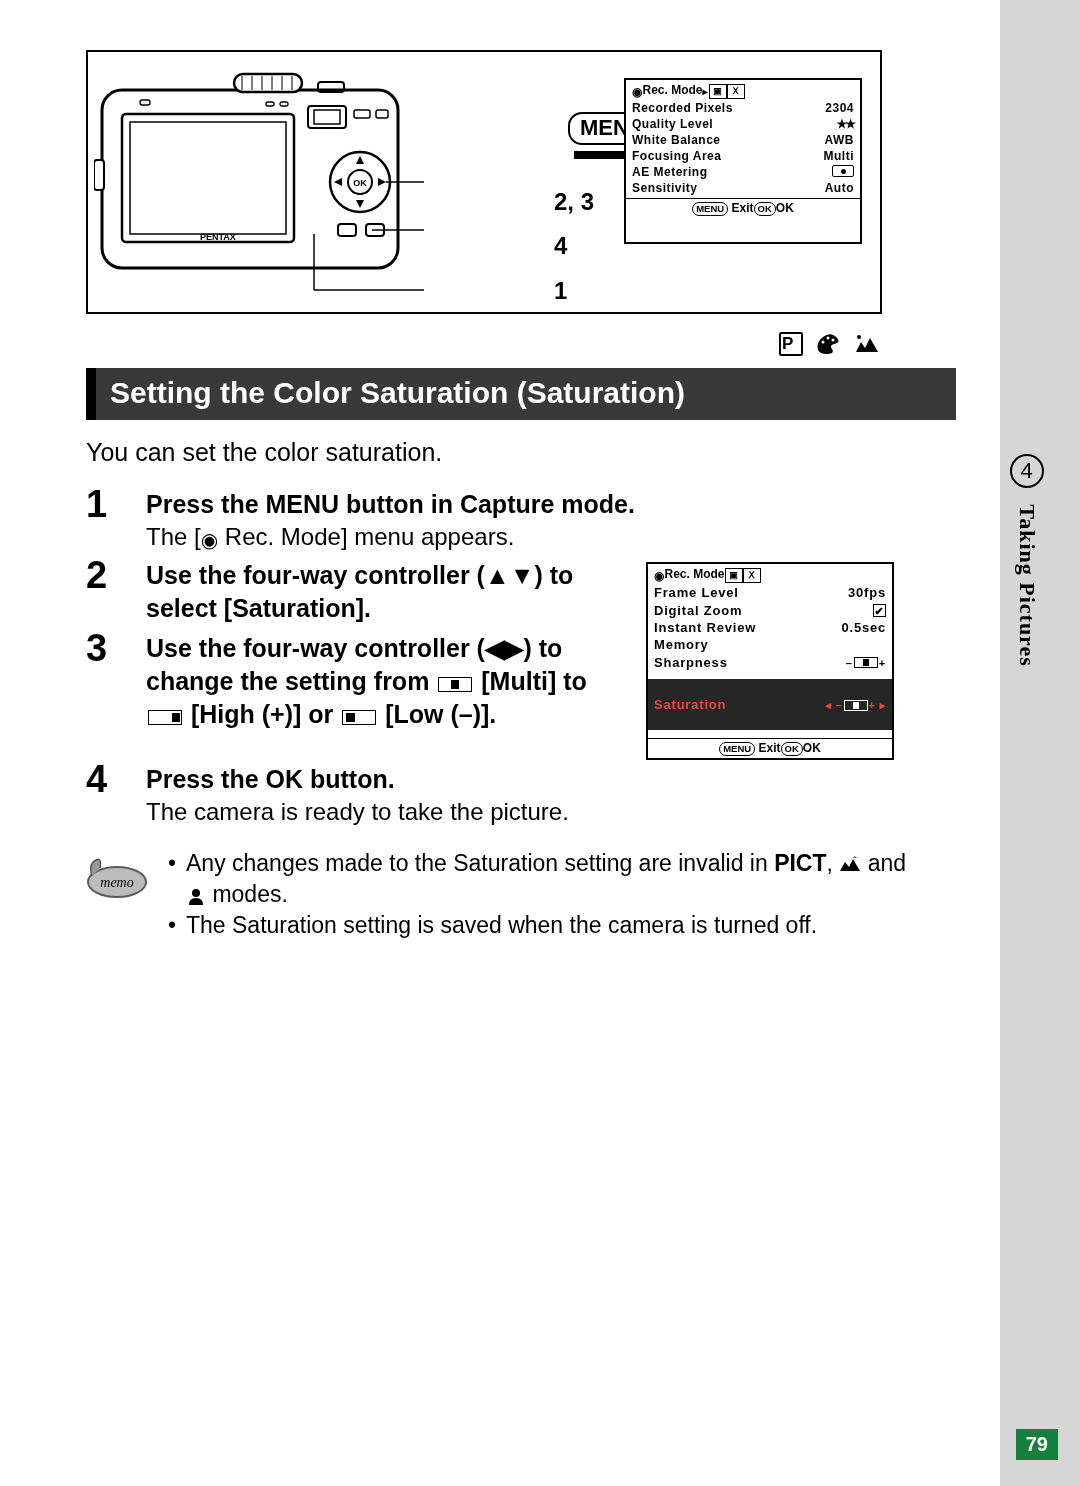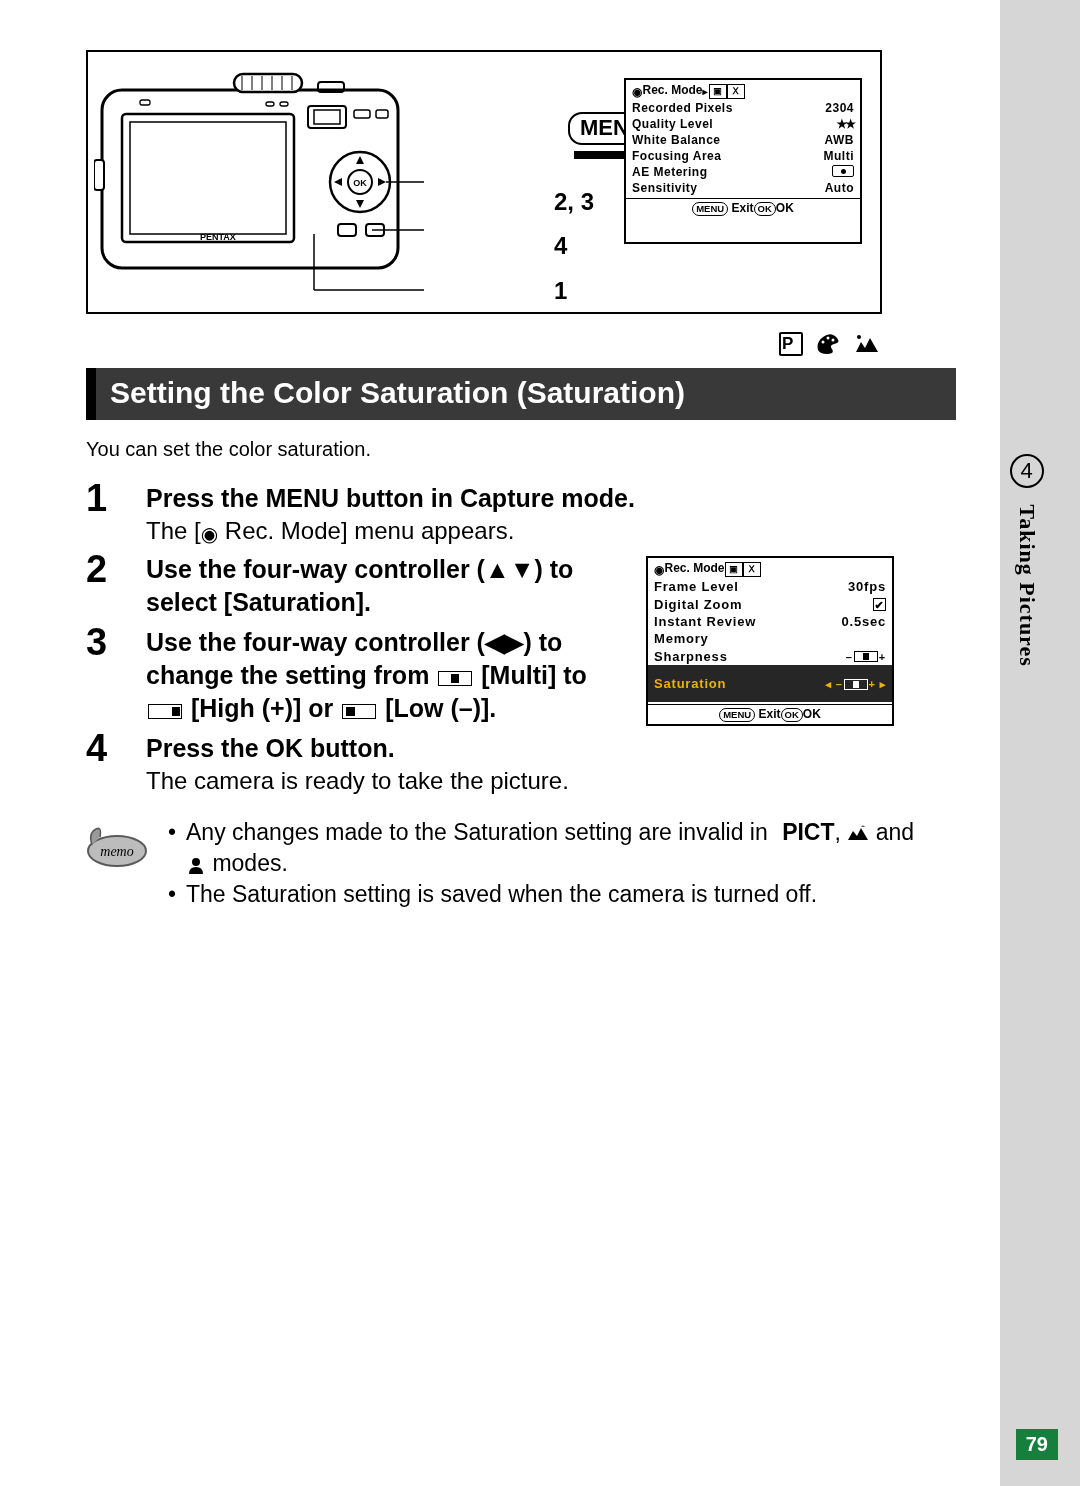--- a/index.html
+++ b/index.html
@@ -139,21 +139,21 @@
     background: #393939;
     color: #fff;
     font-weight: bold;
     font-size: 30px;
     padding: 8px 14px 10px 14px;
     border-left: 10px solid #000;
     margin-bottom: 18px;
     font-family: Arial, sans-serif;
   }
   .intro {
-    font-size: 20px;
+    font-size: 25px;
     margin-bottom: 18px;
   }
   .steps {
     font-size: 25px;
   }
   .step {
     display: flex;
     gap: 30px;
     margin-bottom: 4px;
   }
@@ -182,21 +182,21 @@
   .steps-23-left { flex: 1; }
   .lcd2 {
     width: 248px;
     border: 2px solid #000;
     font-family: Arial, sans-serif;
     margin-top: 6px;
     flex-shrink: 0;
     margin-right: 62px;
   }
   .lcd2 .lcd-row { font-size: 13px; letter-spacing: 0.8px; padding: 1.2px 0;}
-  .lcd2 .lcd-row.hl { background: #262626; color: #eab308; margin: 0 -6px; padding: 11px 6px; }
+  .lcd2 .lcd-row.hl { background: #262626; color: #ef4444; margin: 8px -6px; padding: 18px 6px; }
   .cam-icon { font-size: 20px; vertical-align: -2px; }
   .level-box {
     display: inline-block;
     width: 34px; height: 15px;
     border: 1.5px solid #000;
     position: relative;
     vertical-align: -2px;
     margin: 0 2px;
   }
   .level-box .fill {
@@ -480,21 +480,21 @@
     <div class="memo-row">
       <div class="memo-badge">
         <svg width="62" height="46" viewBox="0 0 62 46">
           <ellipse cx="31" cy="28" rx="29" ry="15" fill="#bcbcbc" stroke="#5a5a5a" stroke-width="2"></ellipse>
           <path d="M6 22 Q2 10 10 6 Q16 3 14 14" fill="#9a9a9a" stroke="#5a5a5a" stroke-width="1.5"></path>
           <text x="31" y="33" text-anchor="middle" font-size="14" font-style="italic" font-family="Georgia" fill="#000">memo</text>
         </svg>
       </div>
       <ul class="memo-items">
         <li>
-          <span>Any changes made to the Saturation setting are invalid in </span><b style="font-family:Arial;margin-left:8px;">PICT</b><span>, </span><svg width="22" height="18" viewBox="0 0 22 18" style="vertical-align:-2px">
+          <span>Any changes made to the Saturation setting are invalid in </span><b style="font-family:Arial;">PICT</b><span>, </span><svg width="22" height="18" viewBox="0 0 22 18" style="vertical-align:-2px">
               <path d="M1 16 L6 7 L10 12 L14 4 L21 16 Z" fill="#000"></path>
               <path d="M14 3 Q16 0 18 3 Q16 2 14 3" fill="#000"></path>
             </svg><span> and </span><br>
           <svg width="20" height="18" viewBox="0 0 20 18" style="vertical-align:-3px">
               <circle cx="10" cy="6" r="4" fill="#000"></circle>
               <path d="M3 18 Q3 11 10 11 Q17 11 17 18 Z" fill="#000"></path>
             </svg><span> modes.</span>
         </li>
         <li>The Saturation setting is saved when the camera is turned off.</li>
       </ul>

